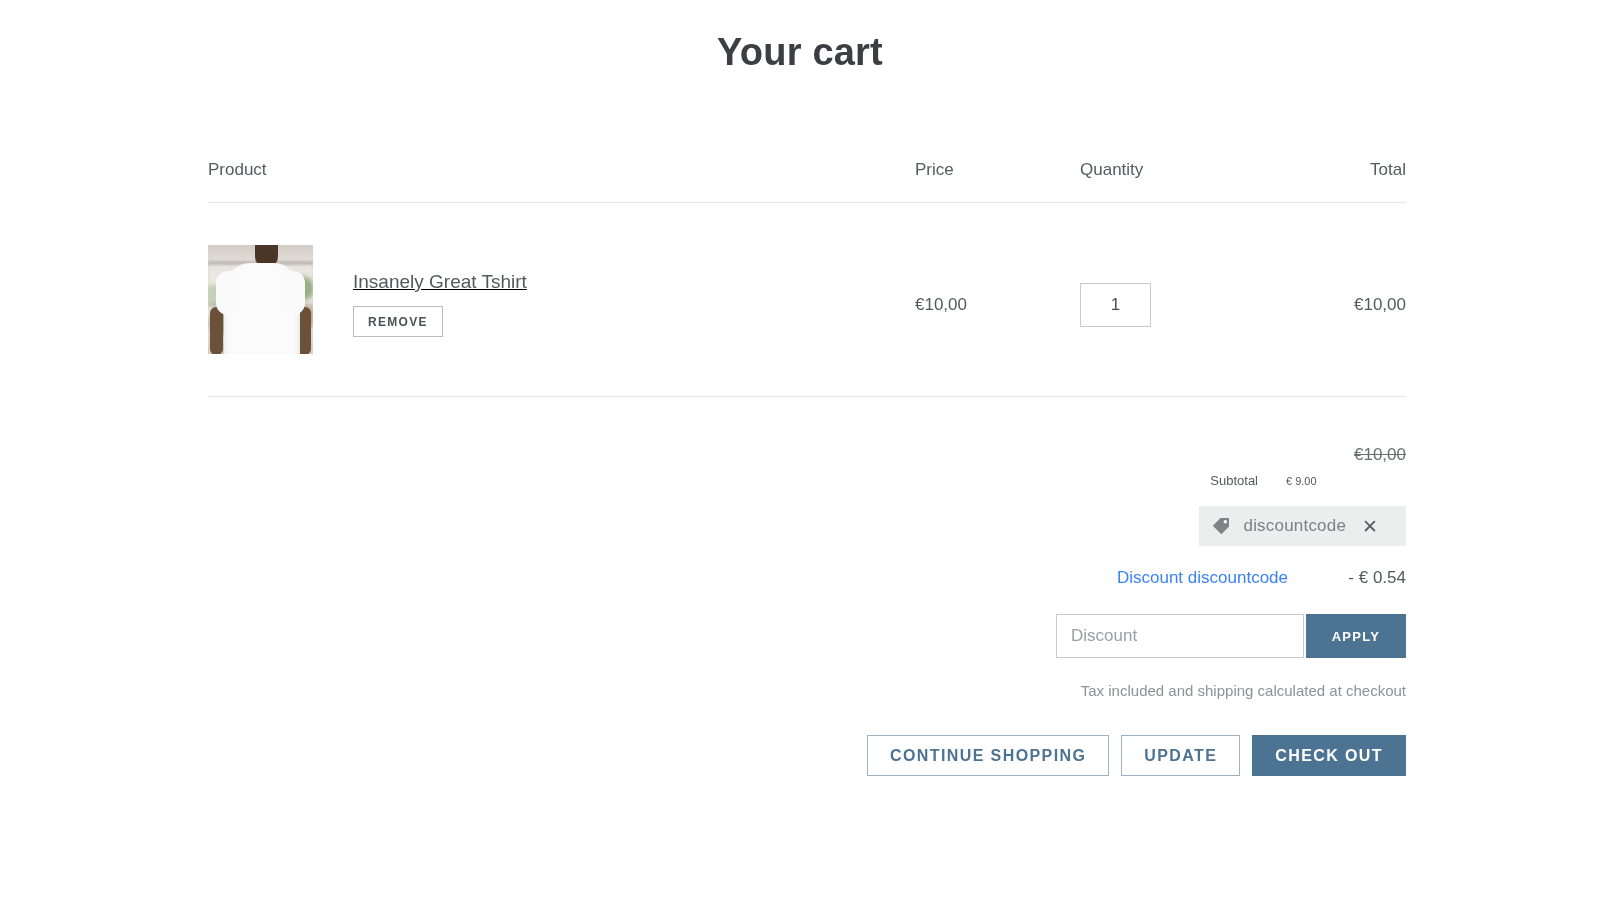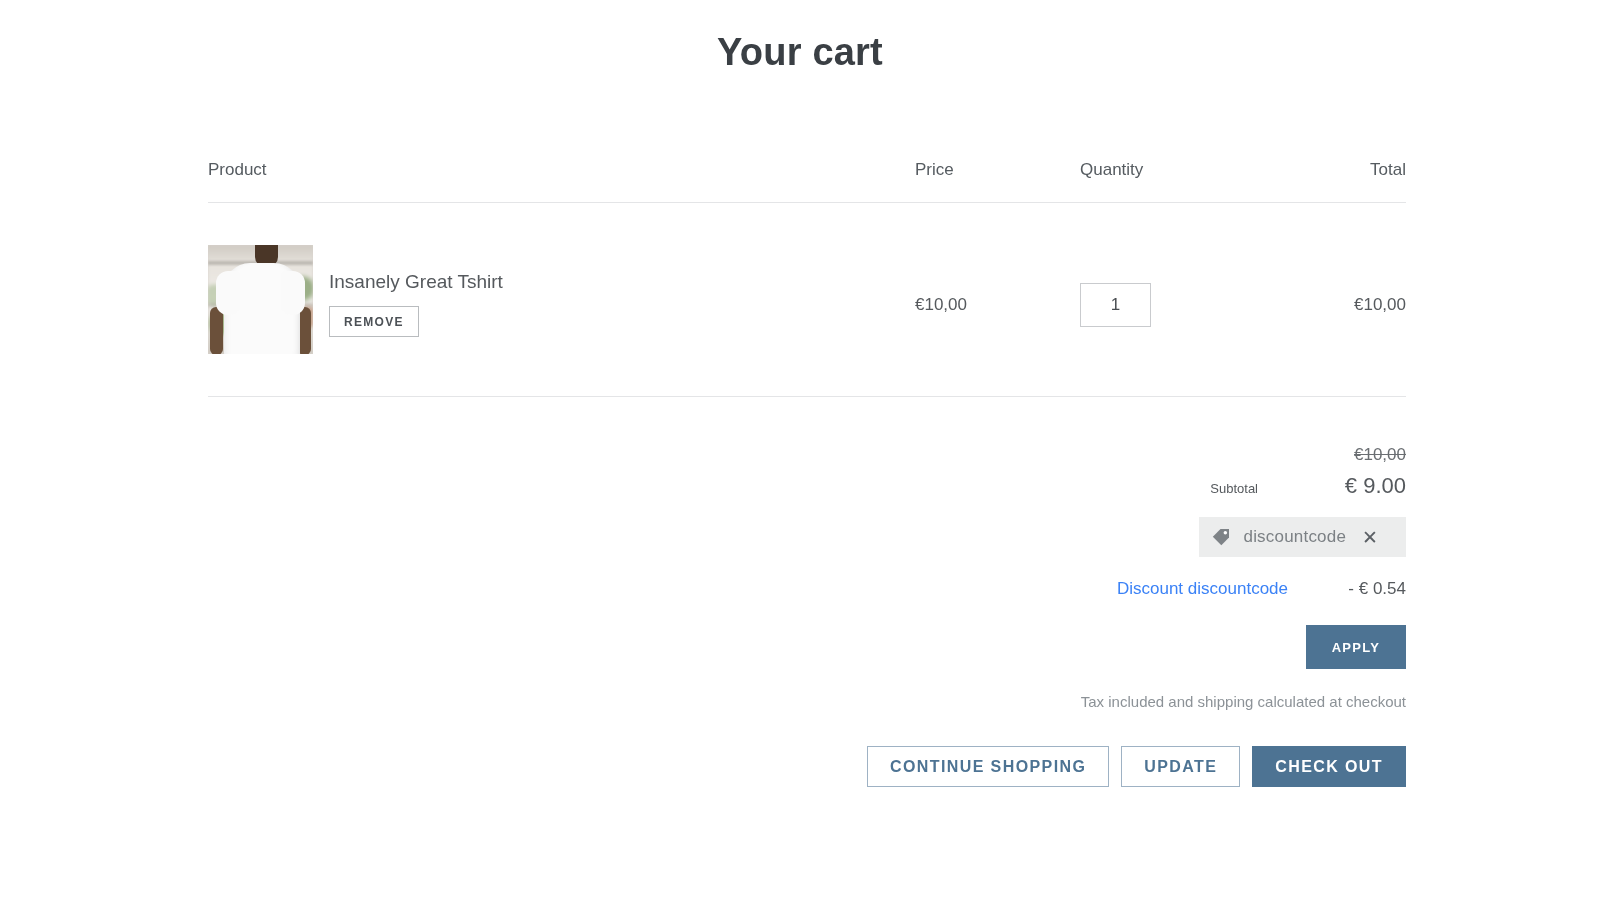--- a/index.html
+++ b/index.html
@@ -132,21 +132,21 @@
   }
   .thumb .arm-r {
     position: absolute; right: 2px; top: 62px;
     width: 13px; height: 48px; background: #6b503a; border-radius: 6px;
   }
   .thumb .pants {
     position: absolute; left: 22px; bottom: -2px;
     width: 62px; height: 16px; background: #23262b; border-radius: 4px;
   }
 
-  .item-info { padding-left: 16px; padding-top: 26px; }
+  .item-info { padding-left: 40px; padding-top: 26px; text-decoration: underline; }
   .item-title {
     font-size: 19px;
     color: #55595d;
     line-height: 1.2;
     margin: 0 0 12px 0;
     font-weight: 400;
   }
   .remove-btn {
     display: inline-block;
     border: 1px solid #b9bcbf;
@@ -203,24 +203,24 @@
     align-items: baseline;
     justify-content: flex-end;
     width: 100%;
   }
   .totals-label {
     font-size: 13px;
     color: #55595d;
     margin-right: 28px;
   }
   .totals-value {
-    font-size: 22px;
+    font-size: 11px;
     color: #55595d;
     min-width: 120px;
-    text-align: right;
+    text-align: left;
   }
   .strike {
     text-decoration: line-through;
     color: #6a6e72;
     font-size: 17px;
     text-align: right;
     min-width: 120px;
   }
   .row-strike { margin-bottom: 8px; }
   .row-subtotal { margin-bottom: 18px; }
@@ -406,20 +406,21 @@
         <span class="chip-label">discountcode</span>
         <span class="chip-close">✕</span>
       </div>
 
       <div class="totals-row row-discount">
         <div class="discount-label">Discount discountcode</div>
         <div class="discount-amount">- € 0.54</div>
       </div>
 
       <div class="discount-form">
+        <input class="discount-input" type="text" placeholder="Discount" style="">
         <button class="apply-btn">APPLY</button>
       </div>
 
       <div class="tax-note">Tax included and shipping calculated at checkout</div>
 
       <div class="actions">
         <button class="btn-outline">CONTINUE SHOPPING</button>
         <button class="btn-outline">UPDATE</button>
         <button class="btn-filled">CHECK OUT</button>
       </div>

